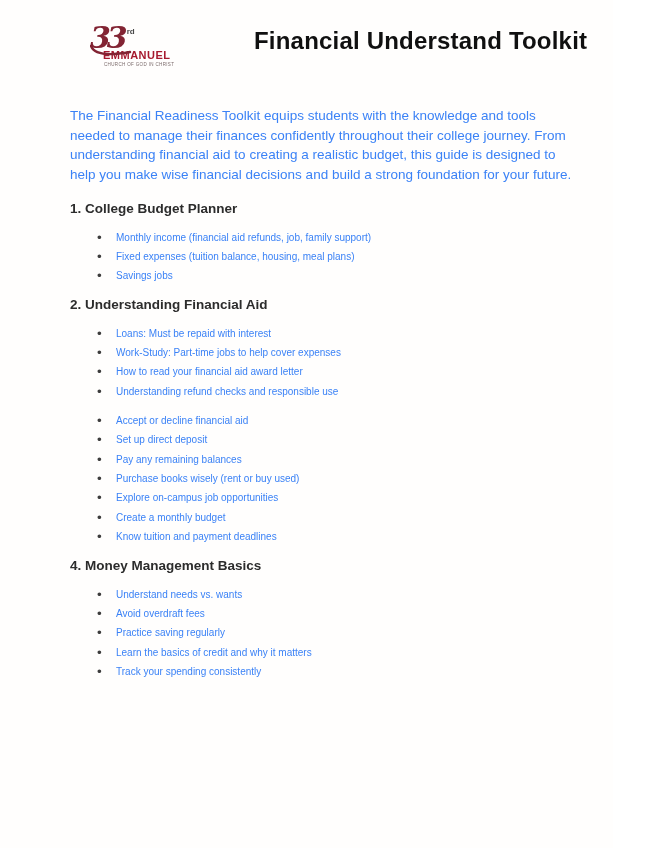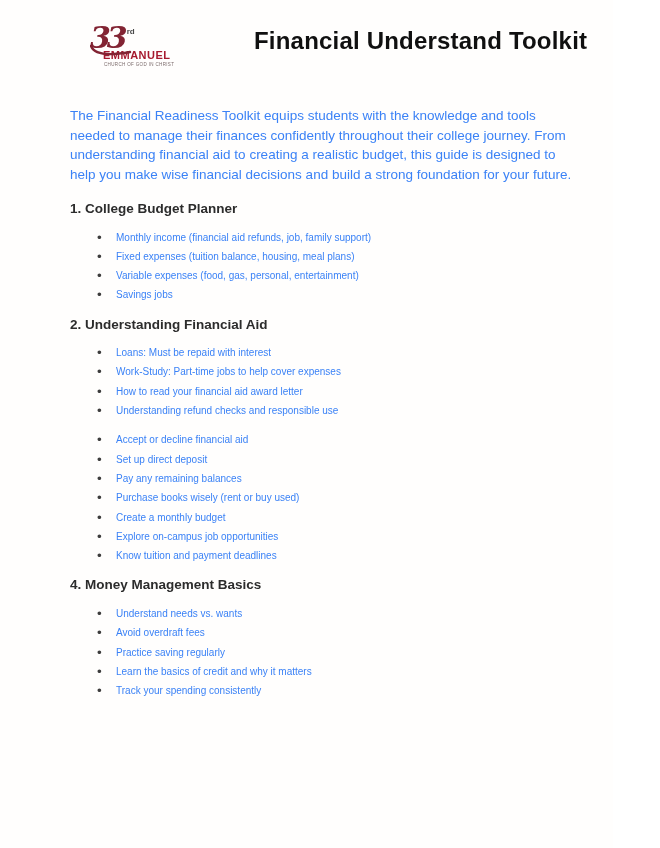--- a/index.html
+++ b/index.html
@@ -145,43 +145,42 @@
 
   <div class="content">
 
     <p class="intro">The Financial Readiness Toolkit equips students with the knowledge and tools needed to manage their finances confidently throughout their college journey. From understanding financial aid to creating a realistic budget, this guide is designed to help you make wise financial decisions and build a strong foundation for your future.</p>
 
     <section class="doc-section">
       <h3>1. College Budget Planner</h3>
       <ul>
         <li>Monthly income (financial aid refunds, job, family support)</li>
         <li>Fixed expenses (tuition balance, housing, meal plans)</li>
-        <li>Variable expenses (food, gas, personal, entertainment)</li>
         <li>Savings jobs</li>
       </ul>
     </section>
 
     <section class="doc-section">
       <h3>2. Understanding Financial Aid</h3>
       <ul>
         <li>Loans: Must be repaid with interest</li>
         <li>Work-Study: Part-time jobs to help cover expenses</li>
         <li>How to read your financial aid award letter</li>
         <li>Understanding refund checks and responsible use</li>
       </ul>
     </section>
 
     <section class="doc-section">
       <ul>
         <li>Accept or decline financial aid</li>
         <li>Set up direct deposit</li>
         <li>Pay any remaining balances</li>
         <li>Purchase books wisely (rent or buy used)</li>
+        <li>Explore on-campus job opportunities</li>
         <li>Create a monthly budget</li>
-        <li>Explore on-campus job opportunities</li>
         <li>Know tuition and payment deadlines</li>
       </ul>
     </section>
 
     <section class="doc-section">
       <h3>4. Money Management Basics</h3>
       <ul>
         <li>Understand needs vs. wants</li>
         <li>Avoid overdraft fees</li>
         <li>Practice saving regularly</li>

